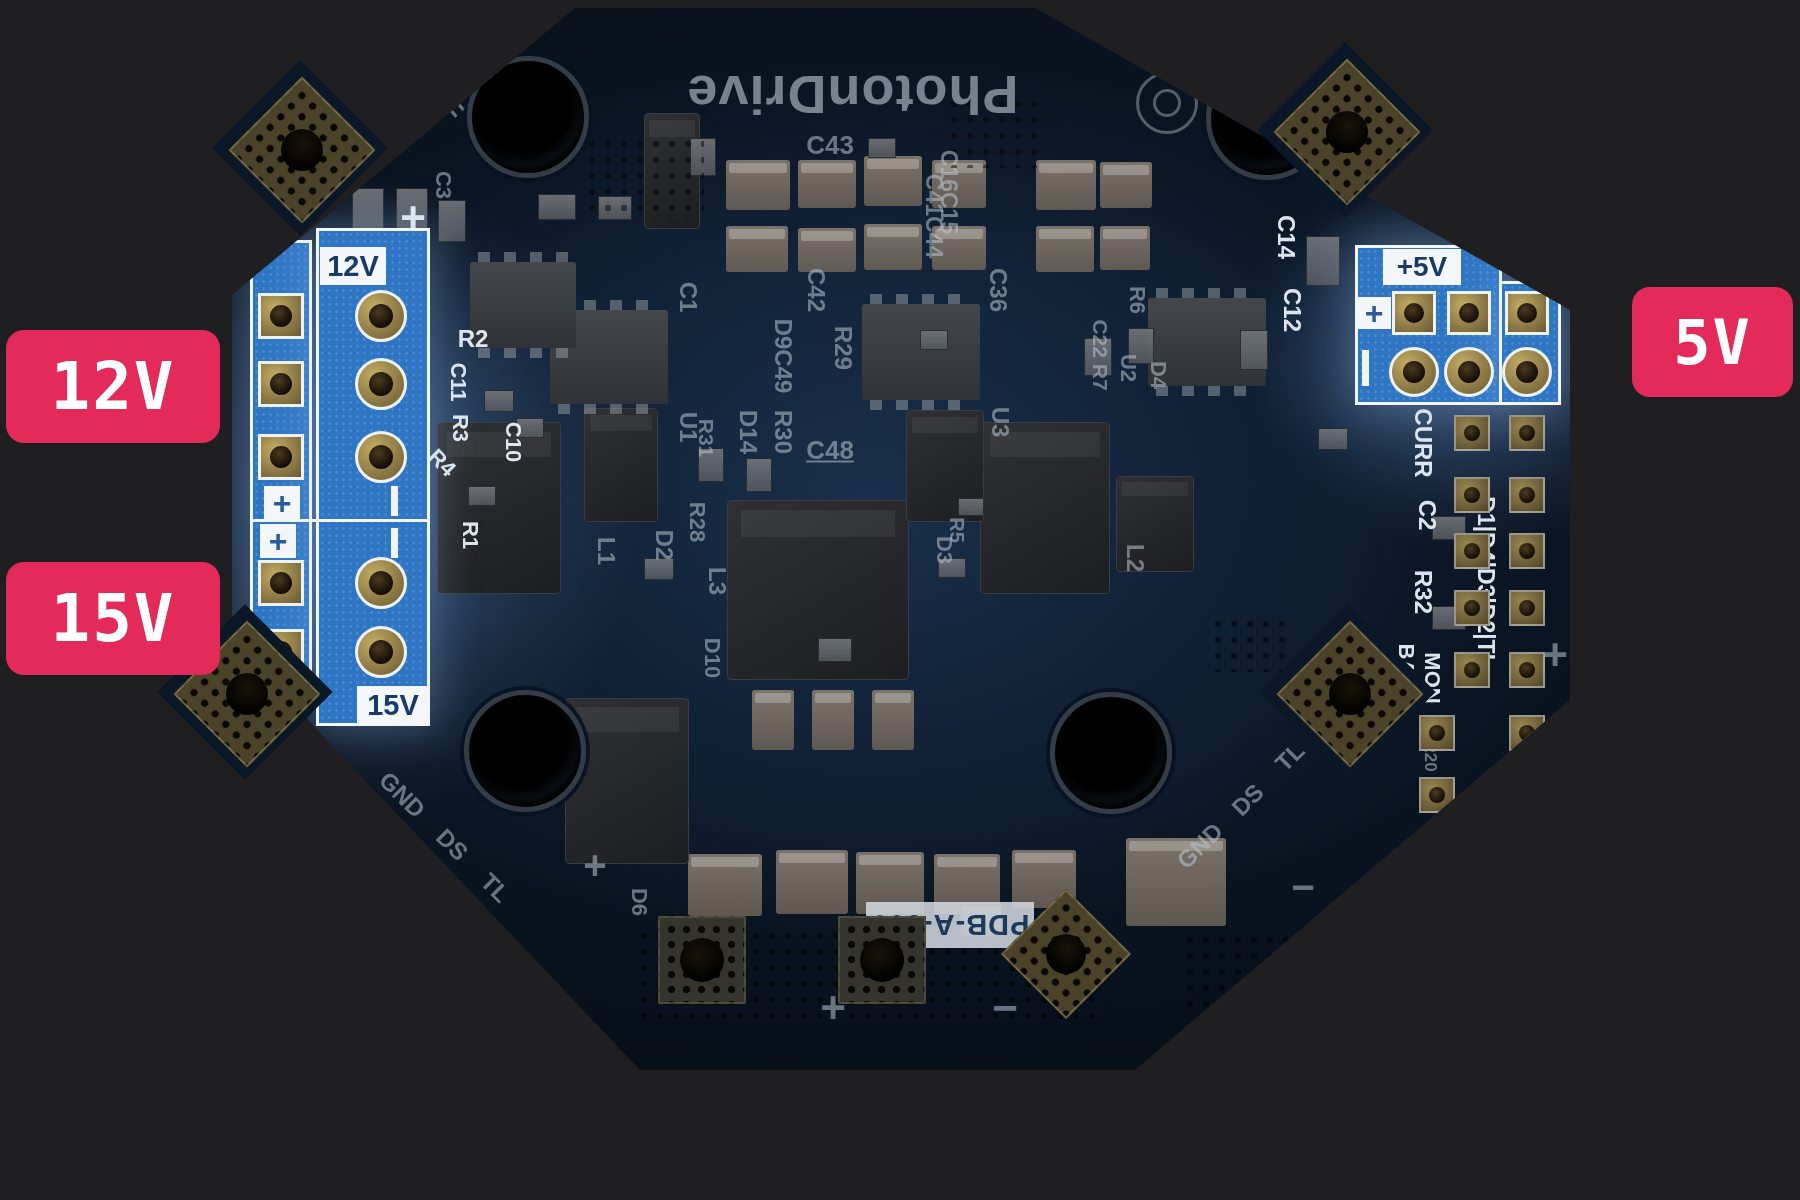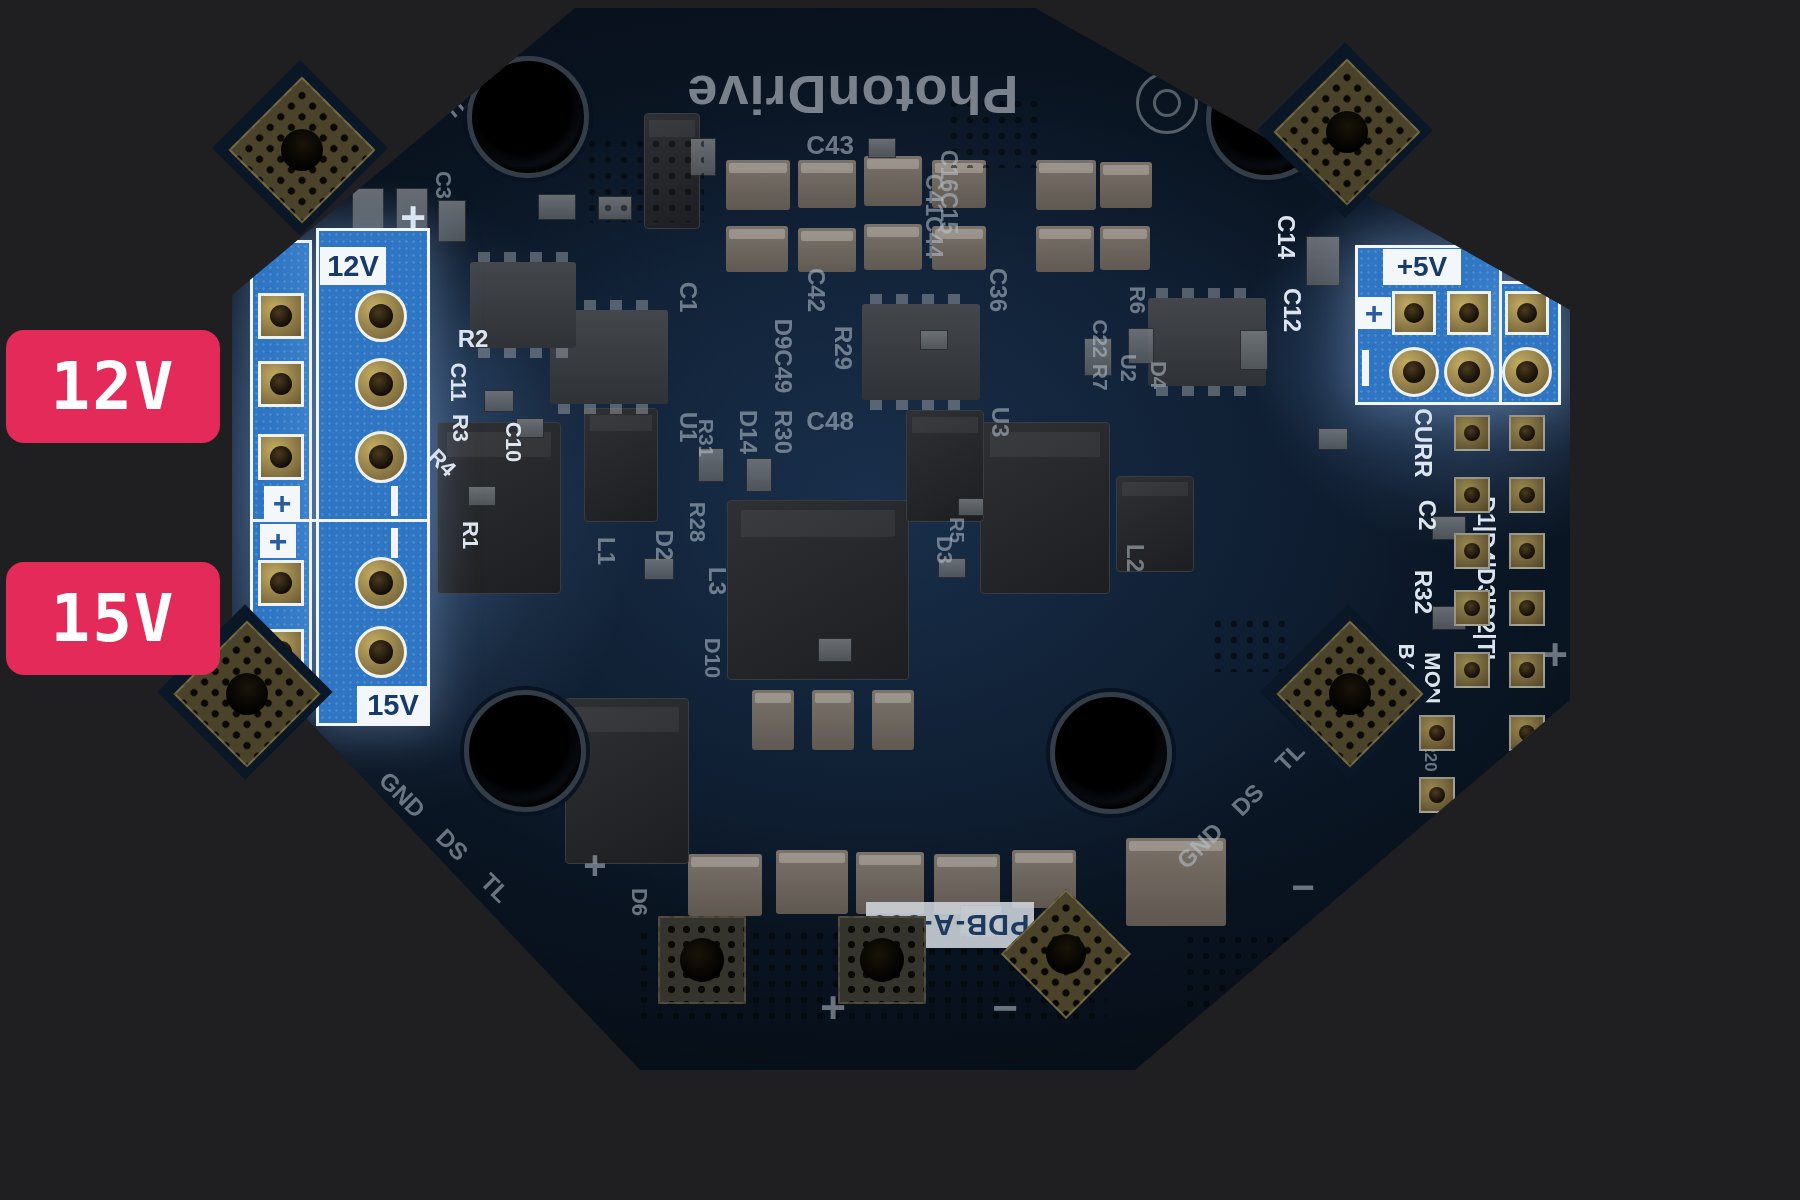--- a/index.html
+++ b/index.html
@@ -173,21 +173,21 @@
         <div class="via" style="left: 1210px; top: 616px; width: 80px; height: 56px;"></div>
       </div>
     <div class="layer" id="silk-layer">
         <span class="silk" style="left: 830px; top: 145px; font-size: 26px; transform: translate(-50%, -50%) rotate(0deg);">C43</span>
         <span class="silk" style="left: 948px; top: 192px; font-size: 23px; transform: translate(-50%, -50%) rotate(90deg);">C16C15</span>
         <span class="silk" style="left: 933px; top: 216px; font-size: 23px; transform: translate(-50%, -50%) rotate(90deg);">C41C44</span>
         <span class="silk" style="left: 816px; top: 290px; font-size: 24px; transform: translate(-50%, -50%) rotate(90deg);">C42</span>
         <span class="silk" style="left: 783px; top: 356px; font-size: 24px; transform: translate(-50%, -50%) rotate(90deg);">D9C49</span>
         <span class="silk" style="left: 783px; top: 432px; font-size: 24px; transform: translate(-50%, -50%) rotate(90deg);">R30</span>
         <span class="silk" style="left: 843px; top: 348px; font-size: 24px; transform: translate(-50%, -50%) rotate(90deg);">R29</span>
-        <span class="silk" style="left: 830px; top: 421px; font-size: 26px; transform: translate(-50%, -50%) rotate(0deg);">C48</span>
+        <span class="silk" style="left: 830px; top: 450px; font-size: 26px; transform: translate(-50%, -50%) rotate(0deg); text-decoration: underline;">C48</span>
         <span class="silk" style="left: 998px; top: 290px; font-size: 24px; transform: translate(-50%, -50%) rotate(90deg);">C36</span>
         <span class="silk" style="left: 1000px; top: 422px; font-size: 24px; transform: translate(-50%, -50%) rotate(90deg);">U3</span>
         <span class="silk" style="left: 1137px; top: 300px; font-size: 22px; transform: translate(-50%, -50%) rotate(90deg);">R6</span>
         <span class="silk" style="left: 1100px; top: 355px; font-size: 21px; transform: translate(-50%, -50%) rotate(90deg);">C22 R7</span>
         <span class="silk" style="left: 1128px; top: 368px; font-size: 22px; transform: translate(-50%, -50%) rotate(90deg);">U2</span>
         <span class="silk" style="left: 1158px; top: 375px; font-size: 22px; transform: translate(-50%, -50%) rotate(90deg);">D4</span>
         <span class="silk b" style="left: 1286px; top: 237px; font-size: 24px; transform: translate(-50%, -50%) rotate(90deg);">C14</span>
         <span class="silk b" style="left: 1292px; top: 310px; font-size: 24px; transform: translate(-50%, -50%) rotate(90deg);">C12</span>
         <span class="silk b" style="left: 473px; top: 339px; font-size: 24px; transform: translate(-50%, -50%) rotate(0deg);">R2</span>
         <span class="silk b" style="left: 458px; top: 382px; font-size: 22px; transform: translate(-50%, -50%) rotate(90deg);">C11</span>
@@ -382,13 +382,14 @@
     </div>
   <div class="perf dark" style="left:838px;top:916px;width:84px;height:84px;z-index:4;">
       <span class="c" style="width:44px;height:44px;"></span>
     </div>
   <div class="perf diam" style="left:1020px;top:908px;width:88px;height:88px;z-index:4;">
       <span class="c" style="width:40px;height:40px;"></span>
     </div>
 
   <div class="badge" id="b12" style="background: rgb(227, 42, 88);">12V</div>
   <div class="badge" id="b15" style="background: rgb(227, 42, 88);">15V</div>
+  <div class="badge" id="b5" style="background: rgb(227, 42, 88);">5V</div>
 </div>
 
 </body></html>

